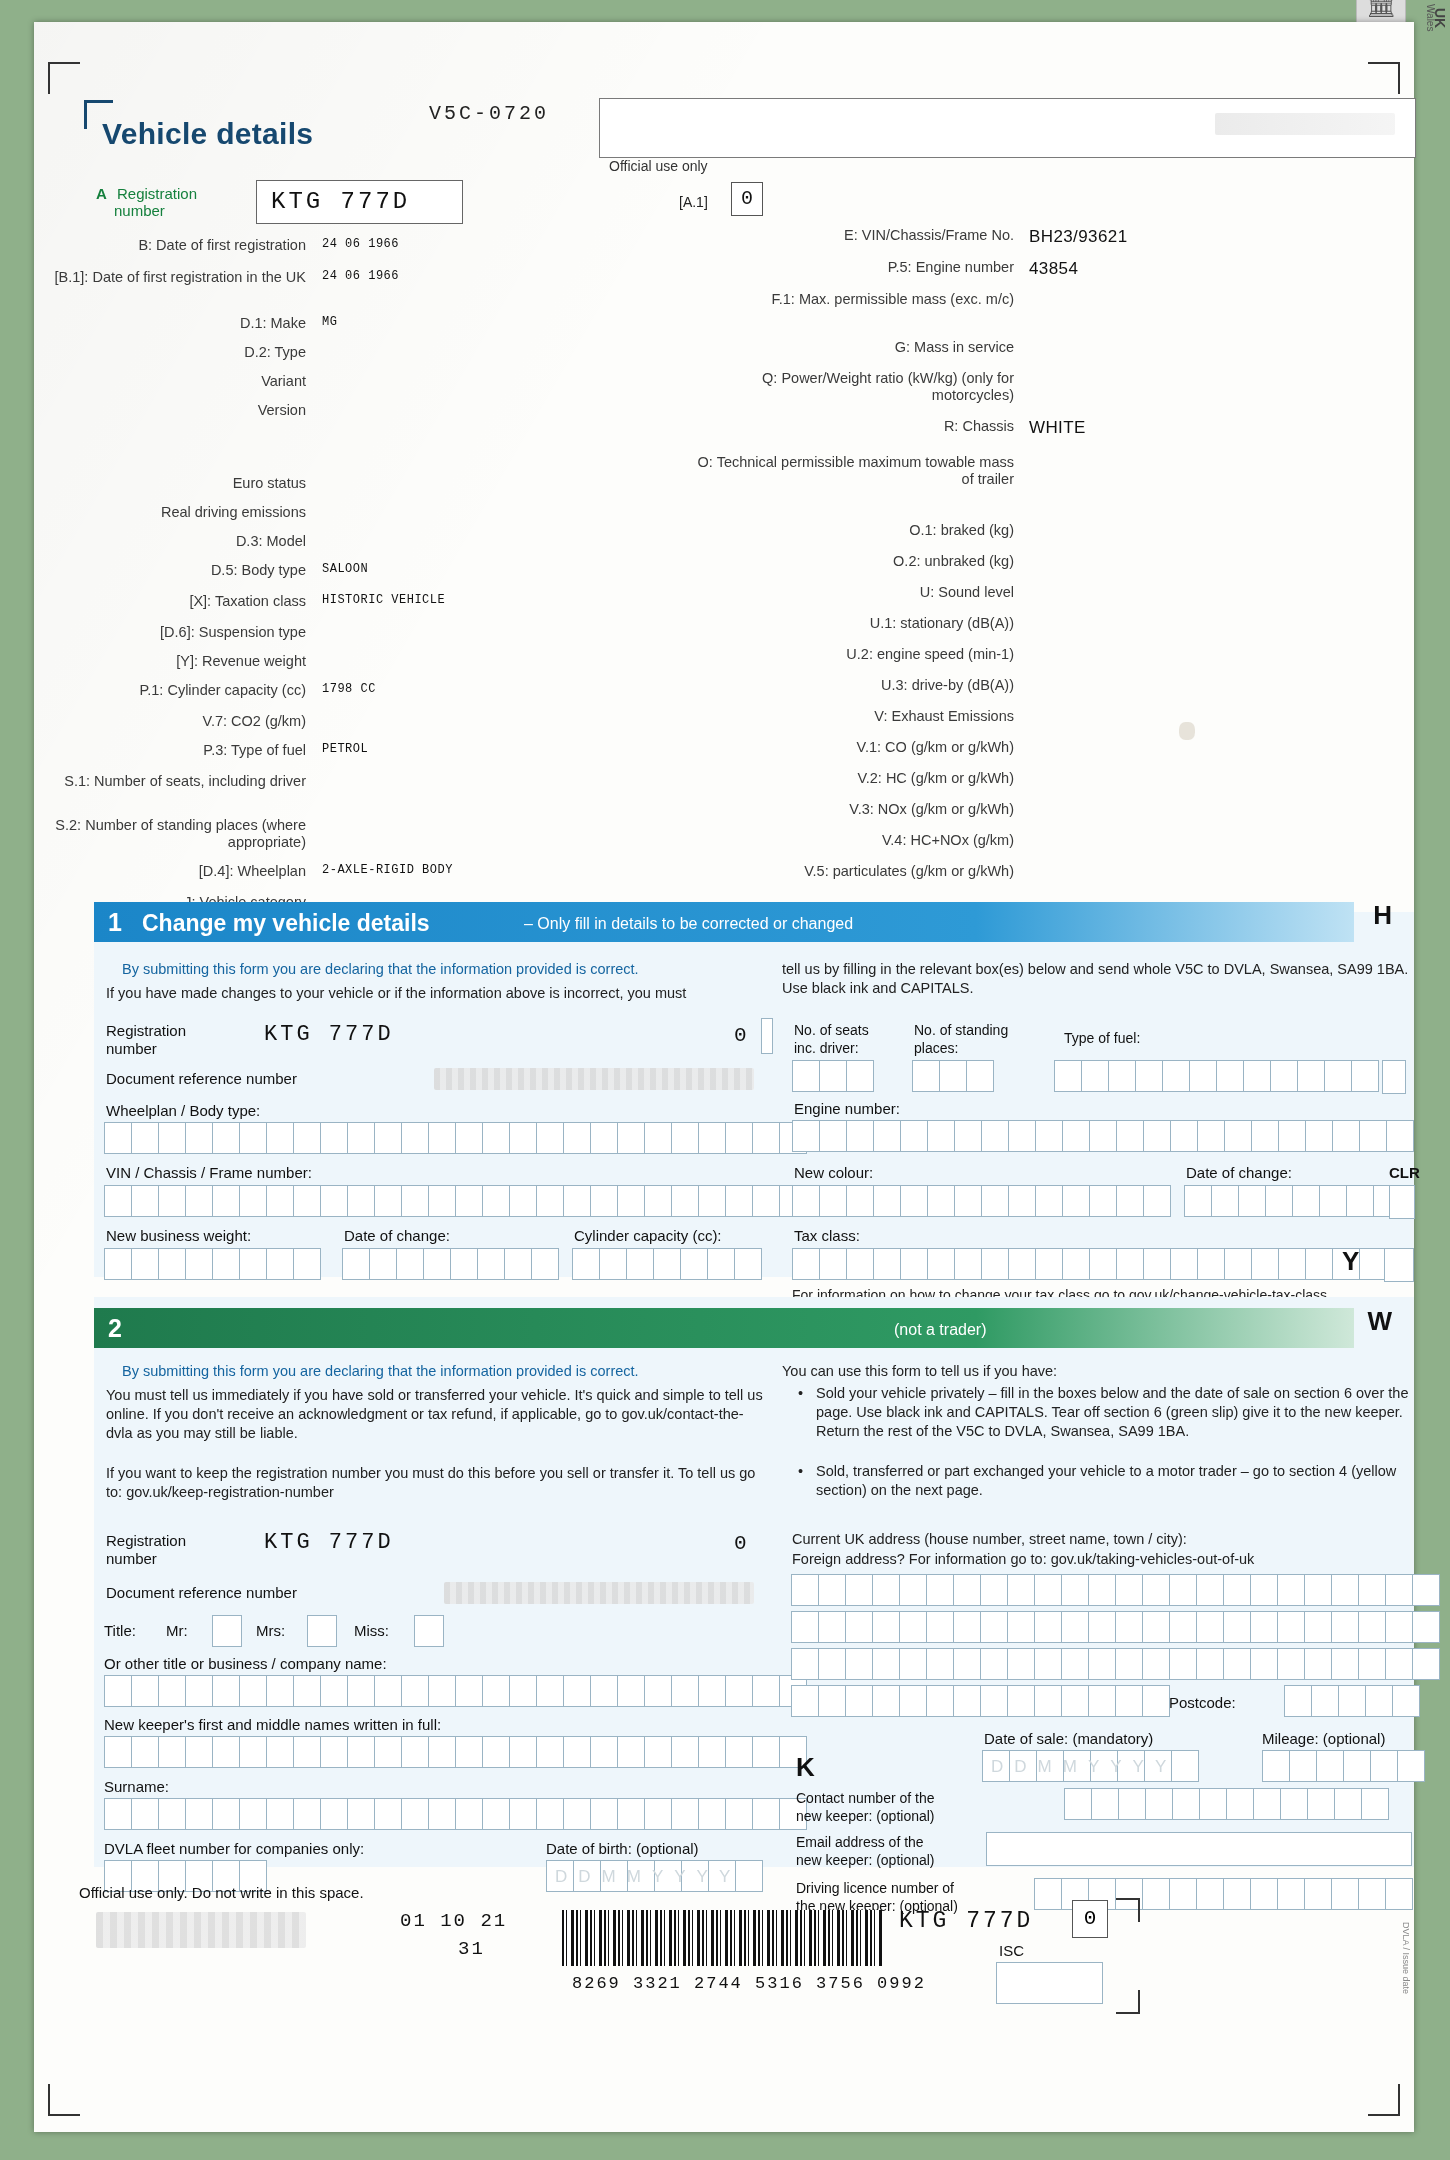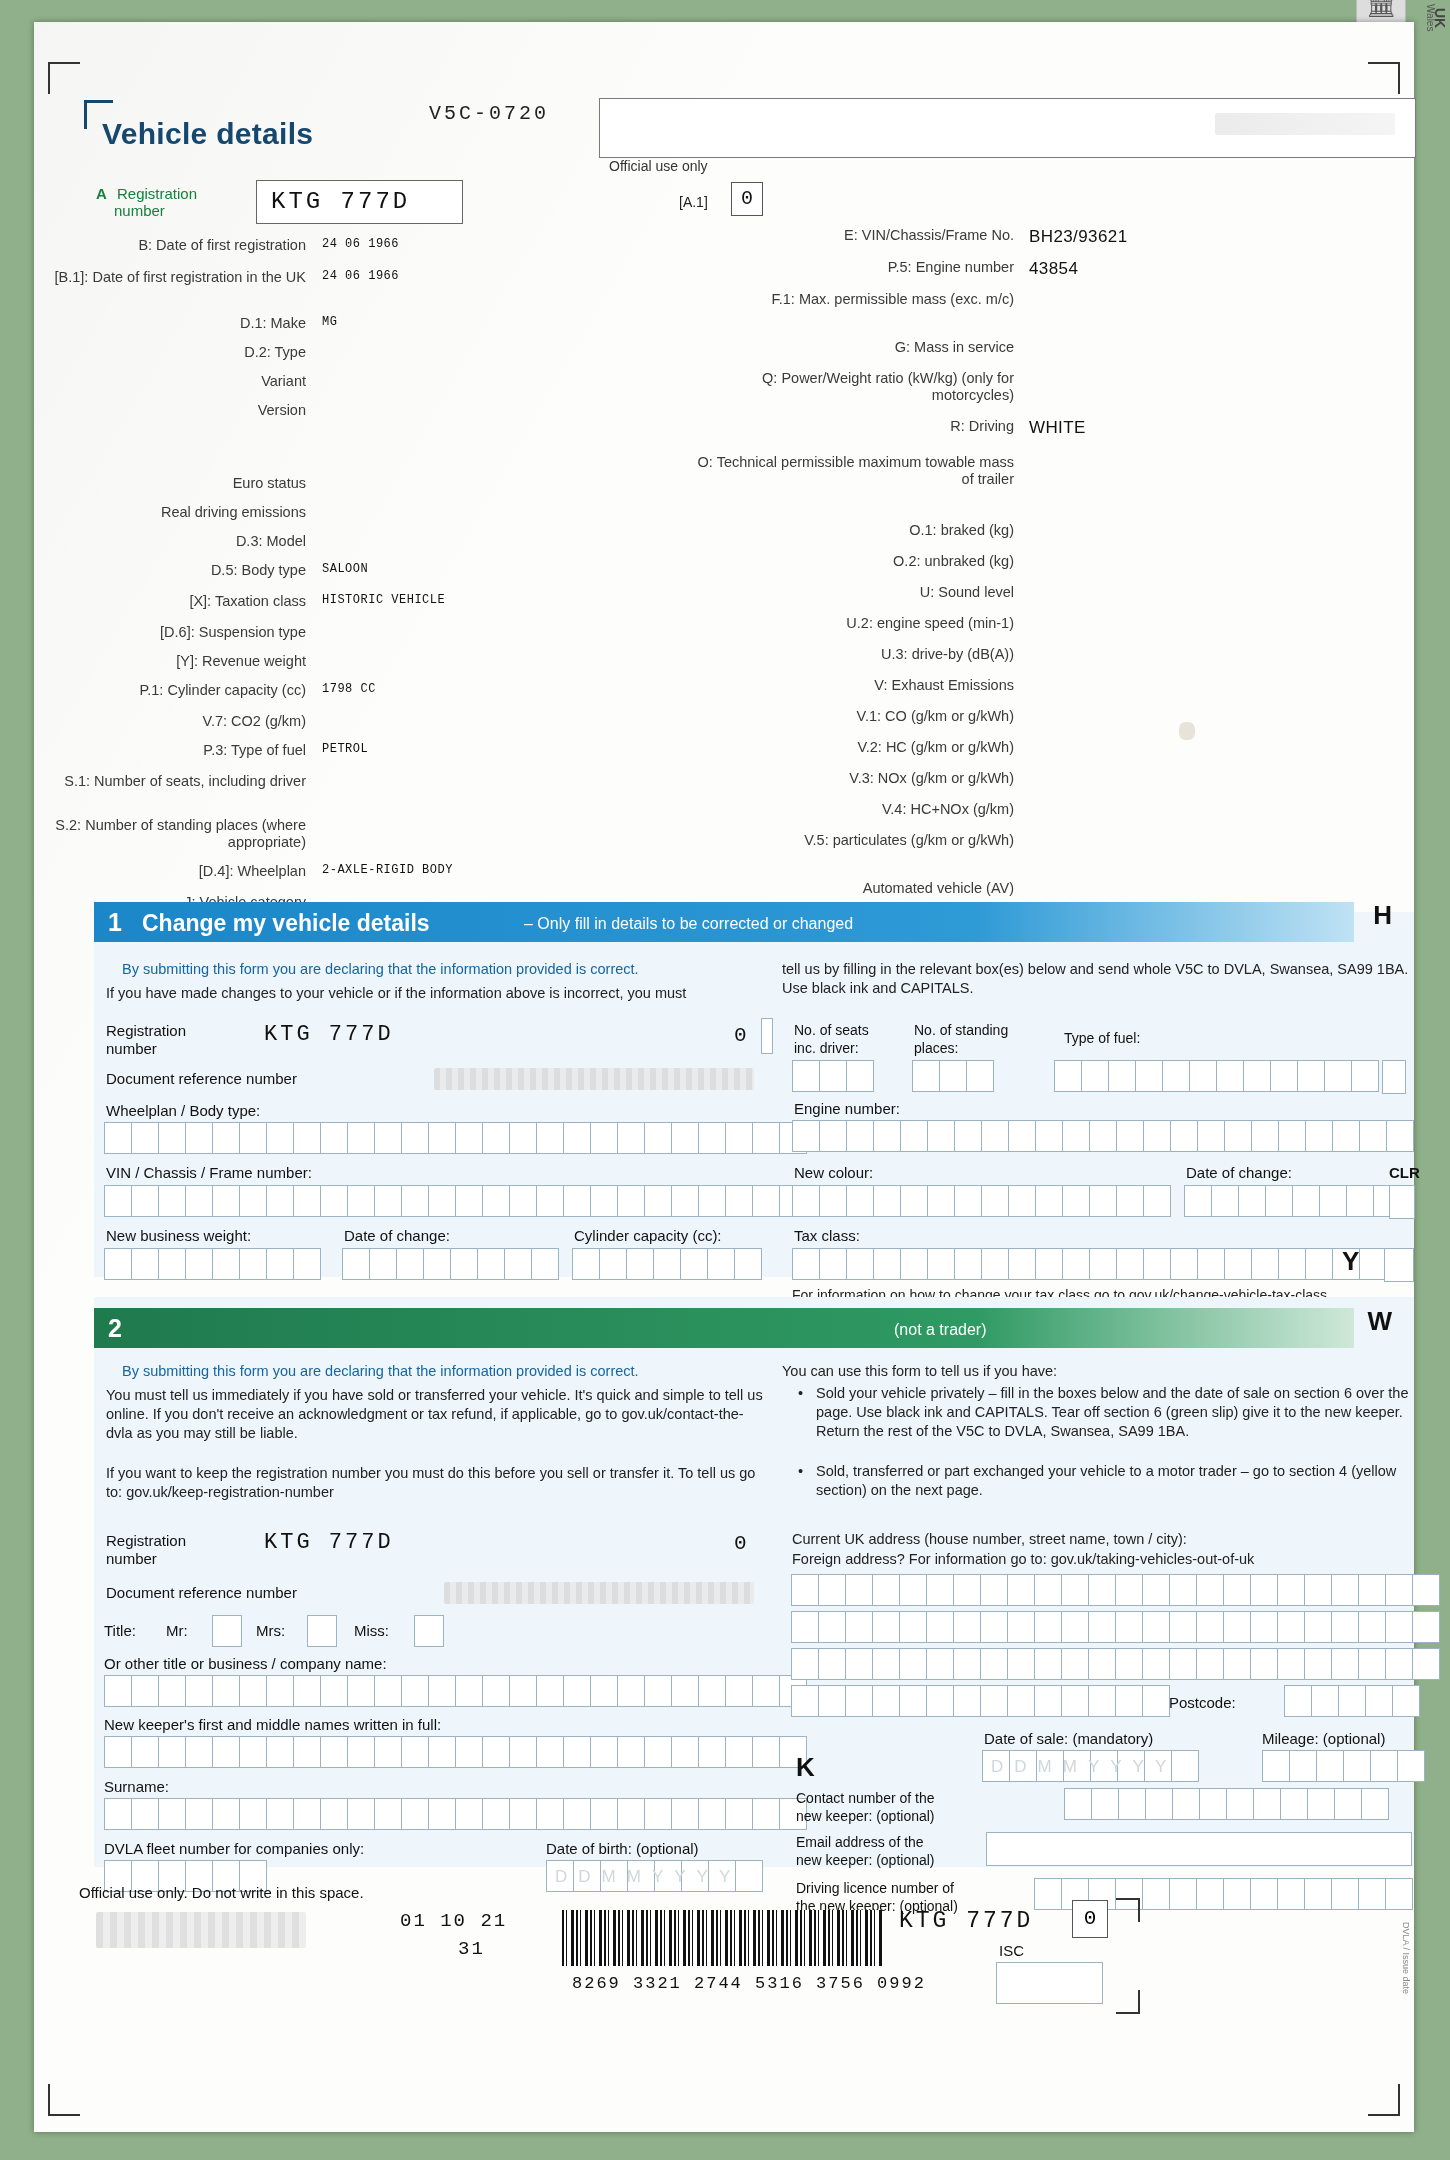--- a/index.html
+++ b/index.html
@@ -305,37 +305,41 @@
       </div>
     <div class="row" style="height:25px">
         <div class="lab">G: Mass in service</div>
         <div class="val"></div>
       </div>
     <div class="row" style="height:42px">
         <div class="lab">Q: Power/Weight ratio (kW/kg) (only for motorcycles)</div>
         <div class="val"></div>
       </div>
     <div class="row" style="height:30px">
-        <div class="lab">R: Driving</div>
+        <div class="lab">R: Chassis</div>
         <div class="val">WHITE</div>
       </div>
     <div class="row" style="height:62px">
         <div class="lab">O: Technical permissible maximum towable mass of trailer</div>
         <div class="val"></div>
       </div>
     <div class="row" style="height:25px">
         <div class="lab">O.1: braked (kg)</div>
         <div class="val"></div>
       </div>
     <div class="row" style="height:25px">
         <div class="lab">O.2: unbraked (kg)</div>
         <div class="val"></div>
       </div>
     <div class="row" style="height:25px">
         <div class="lab">U: Sound level</div>
+        <div class="val"></div>
+      </div>
+    <div class="row" style="height:25px">
+        <div class="lab">U.1: stationary (dB(A))</div>
         <div class="val"></div>
       </div>
     <div class="row" style="height:25px">
         <div class="lab">U.2: engine speed (min-1)</div>
         <div class="val"></div>
       </div>
     <div class="row" style="height:25px">
         <div class="lab">U.3: drive-by (dB(A))</div>
         <div class="val"></div>
       </div>

